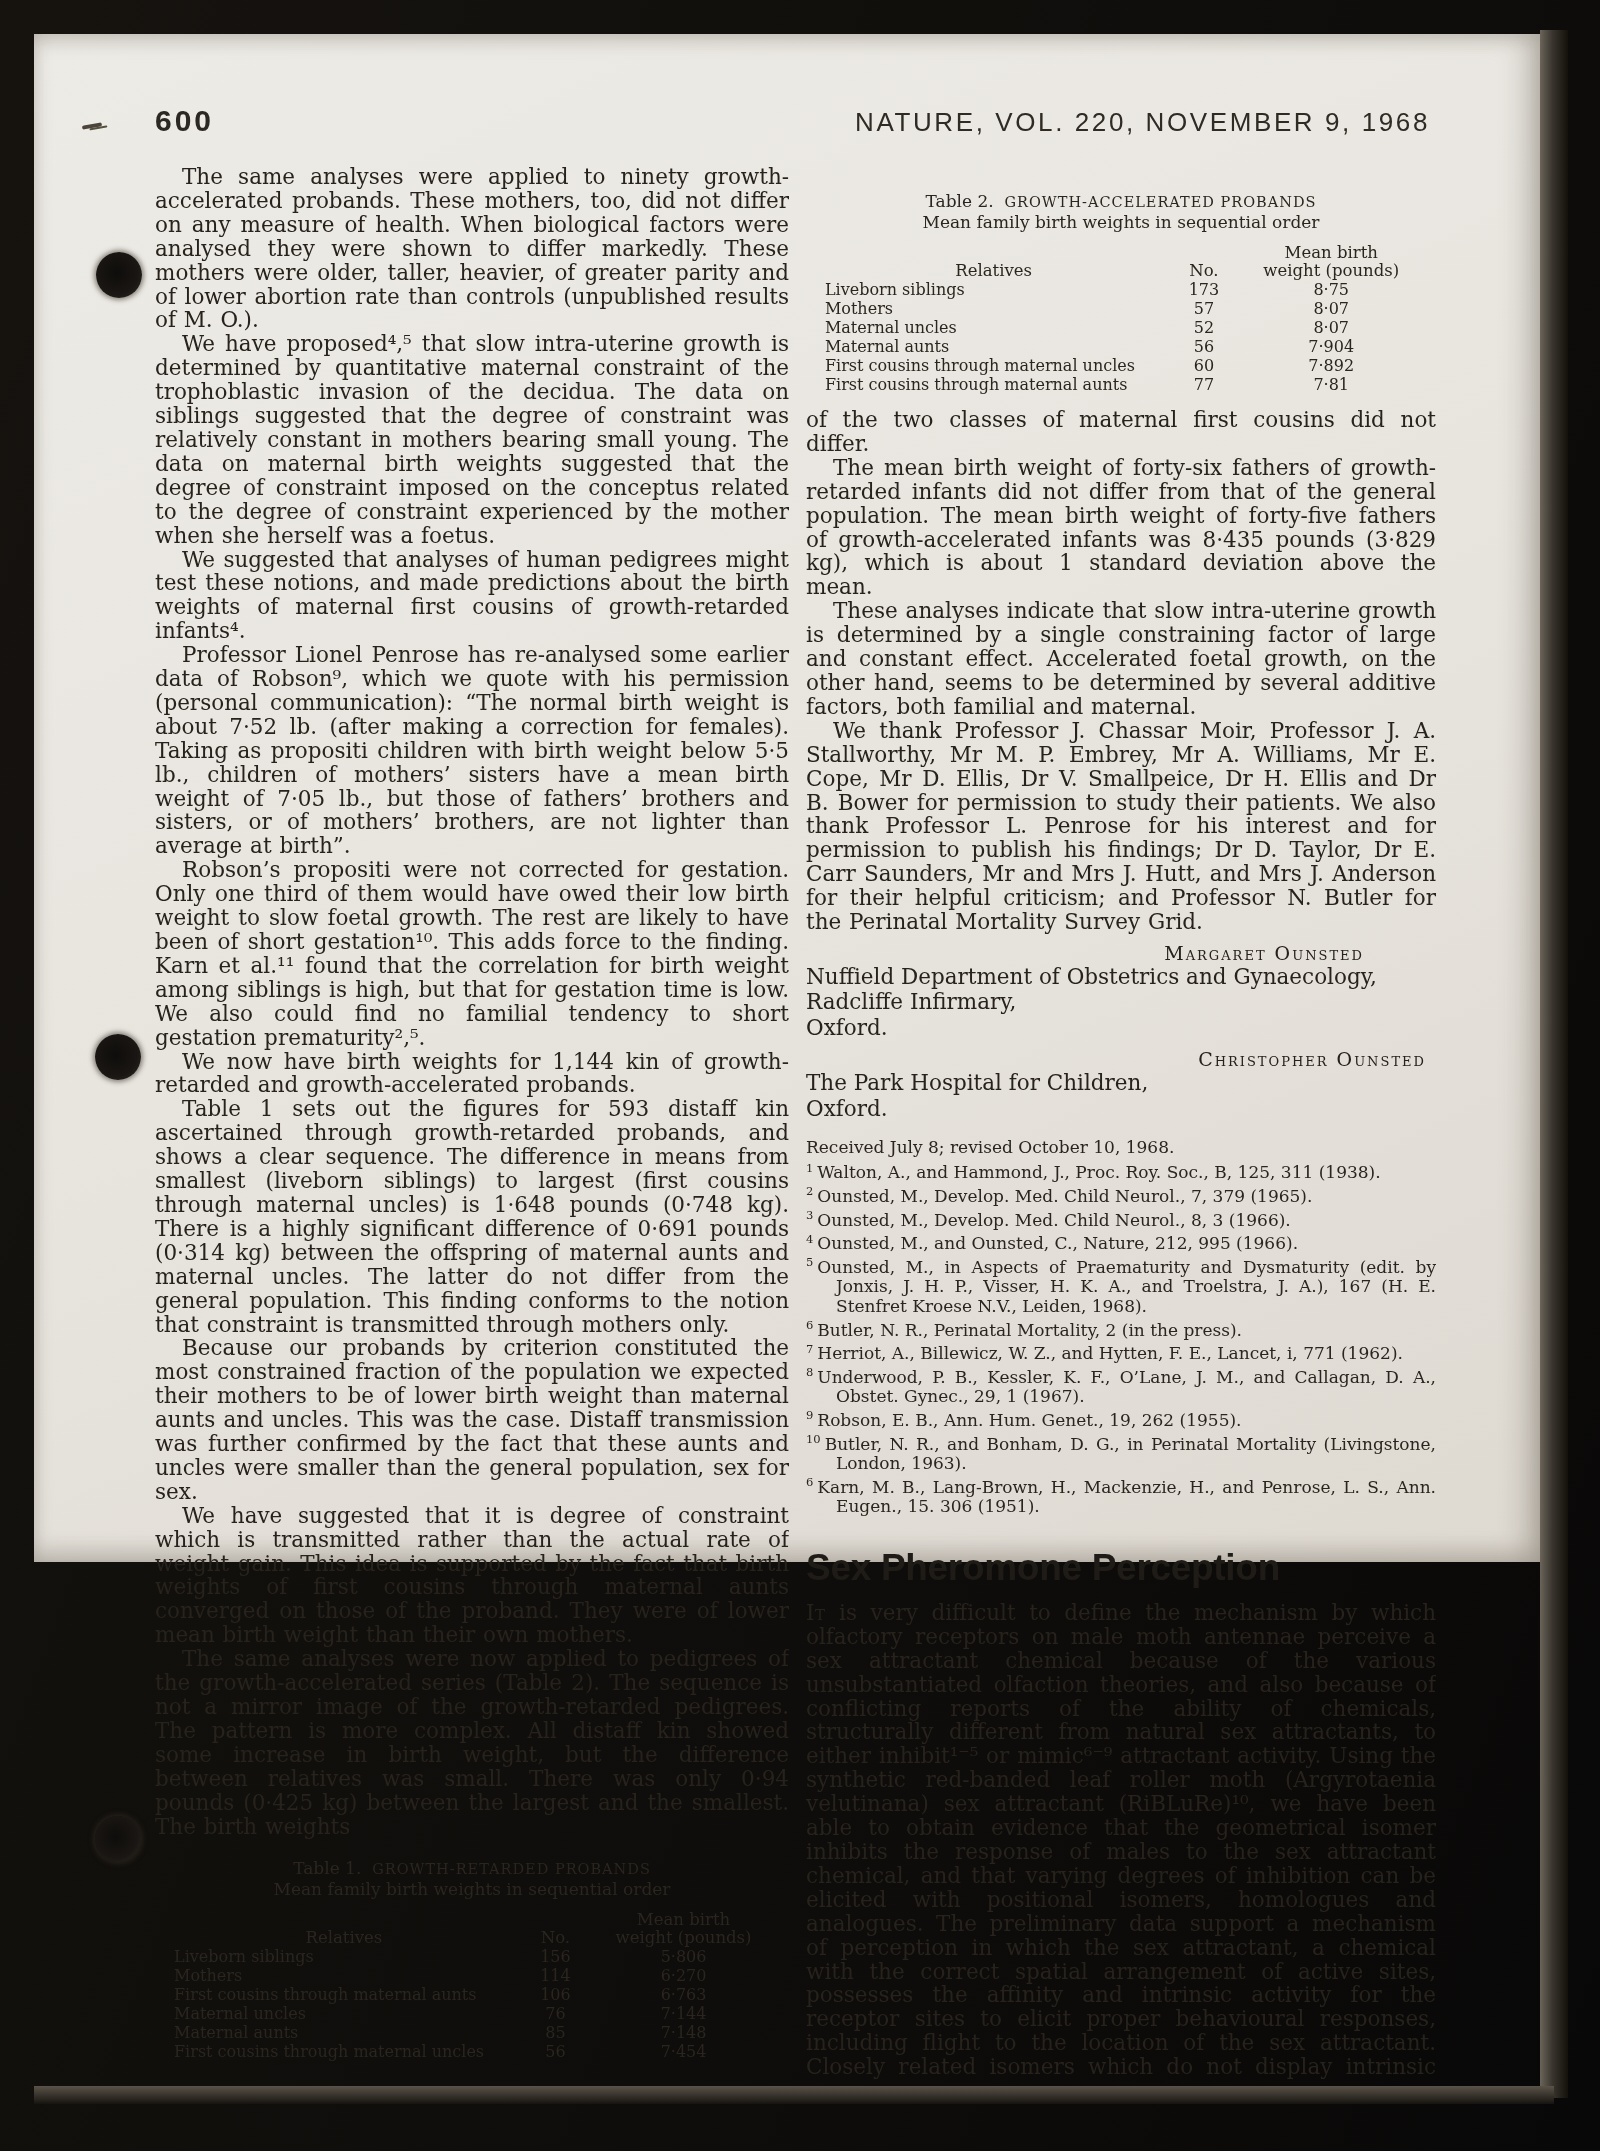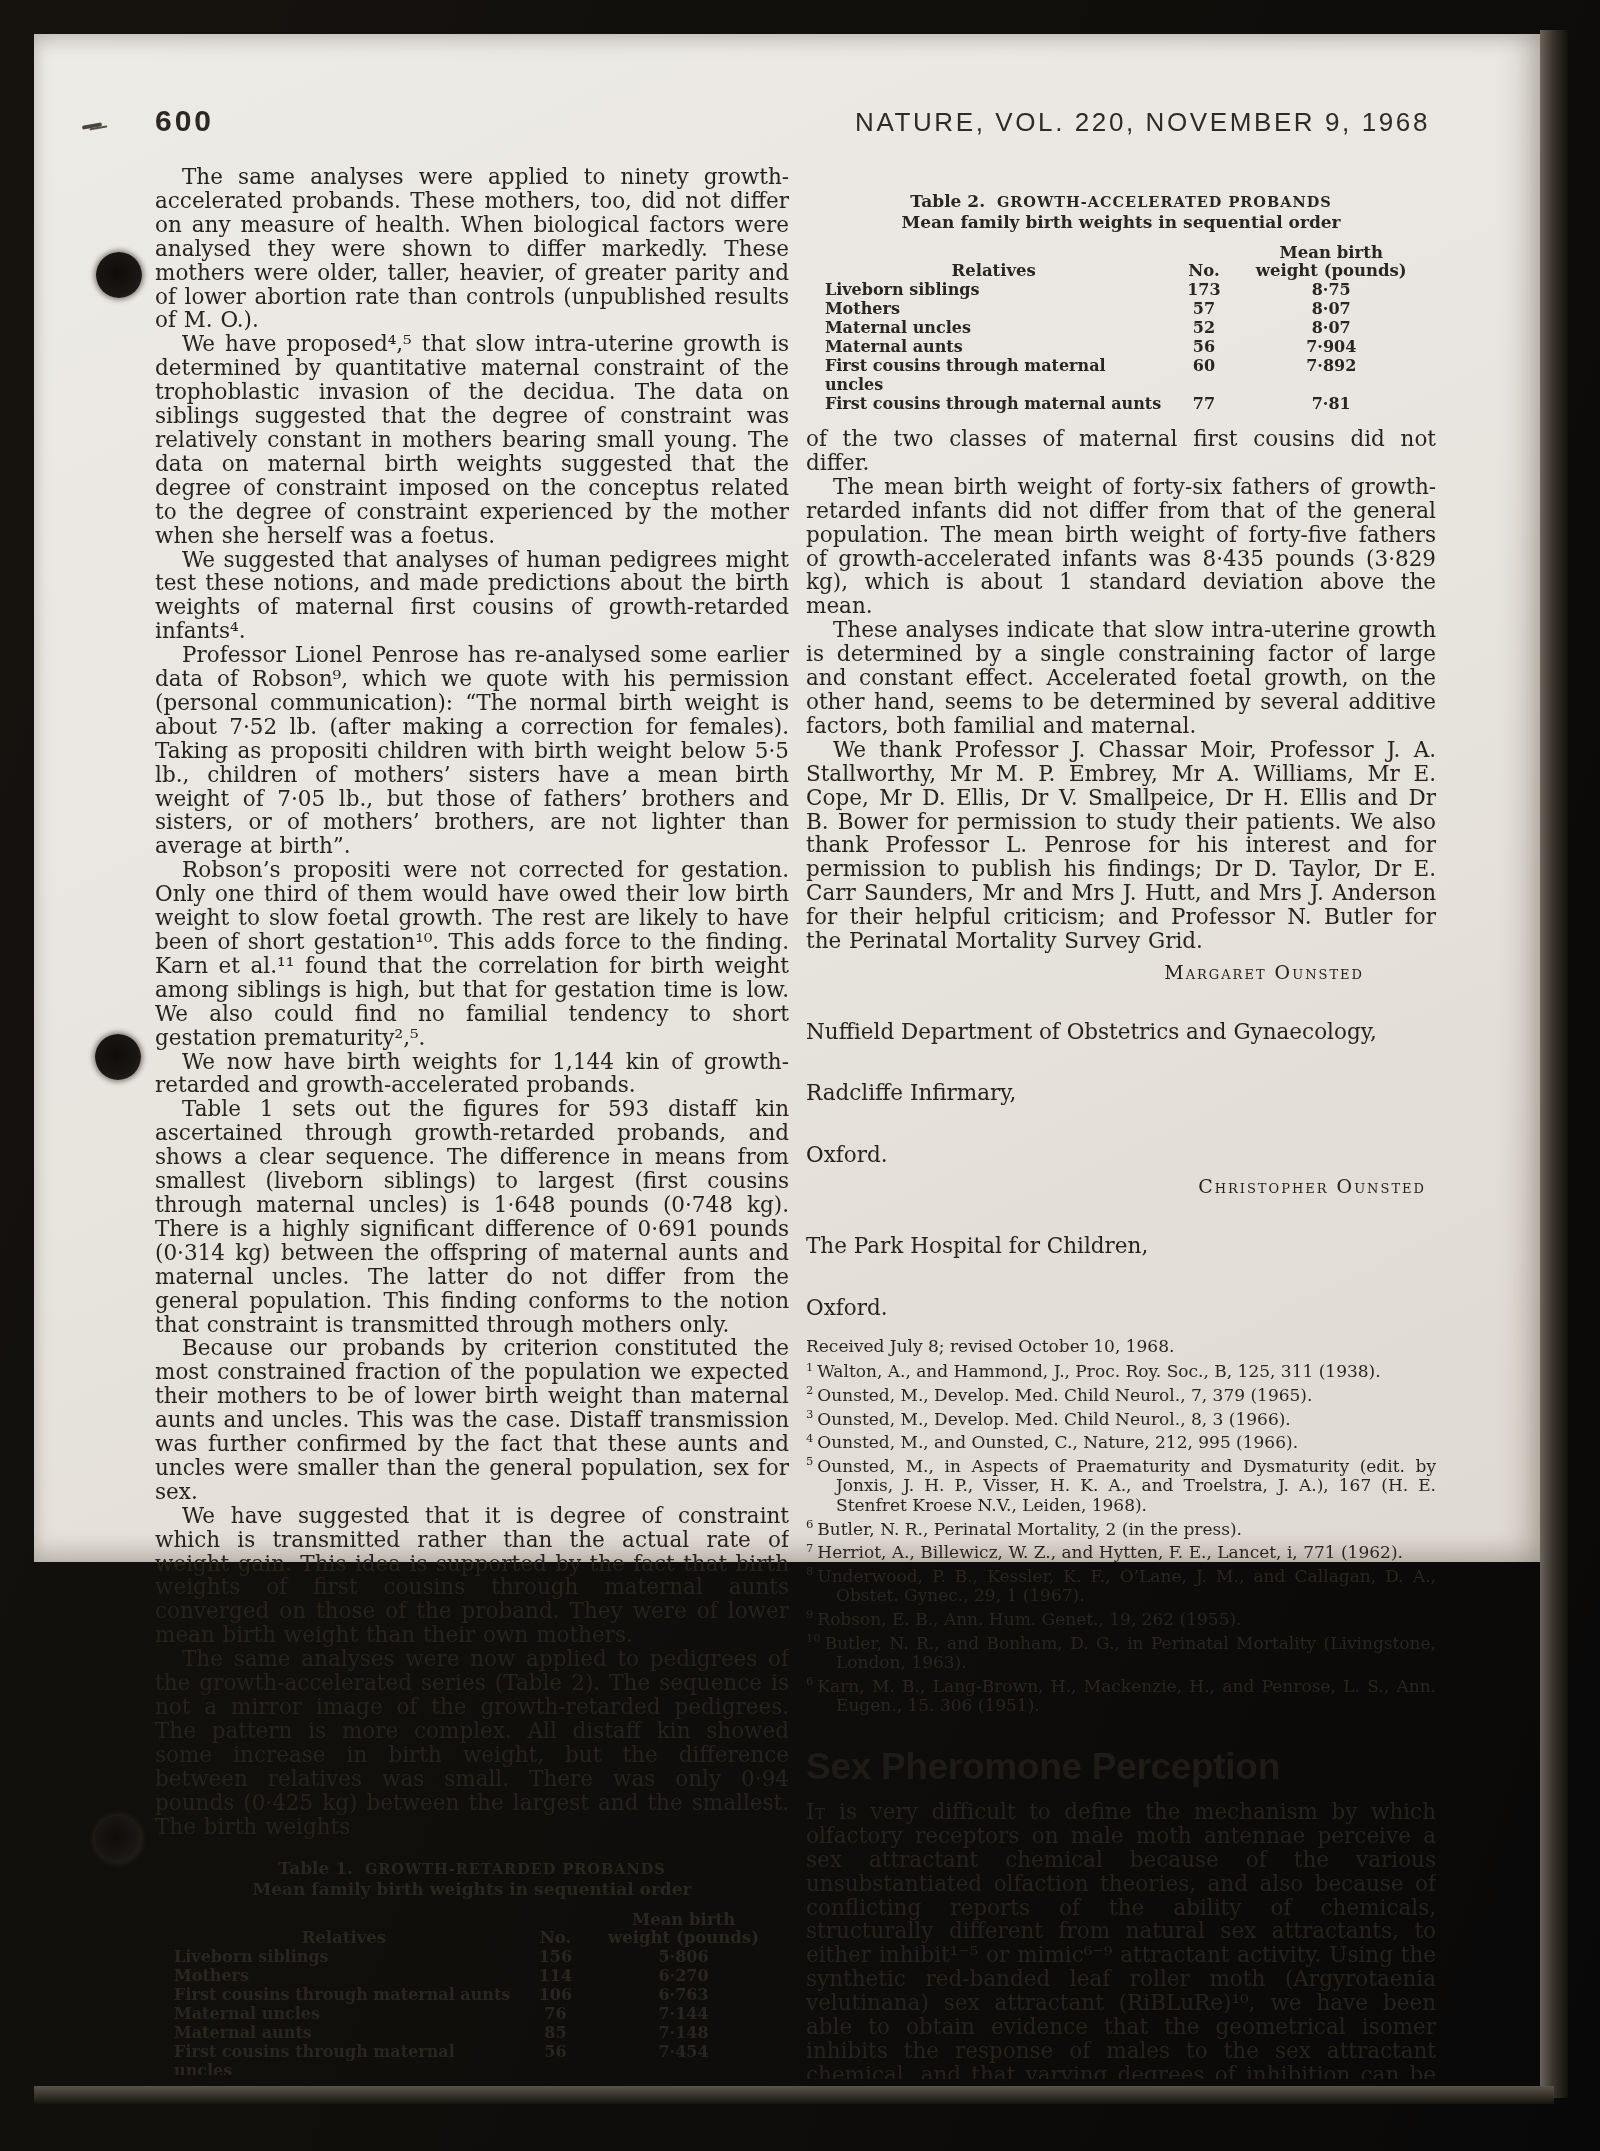--- a/index.html
+++ b/index.html
@@ -24,36 +24,36 @@
   .pencil-mark{position:absolute;width:20px;height:4px;border-radius:3px;background:#4a443a;transform:rotate(-10deg);box-shadow:6px 3px 0 -1px #55503f;}
   .pagehead{position:absolute;left:121px;right:110px;top:70px;display:flex;justify-content:space-between;align-items:baseline;}
   .page-number{font-family:"Liberation Sans",sans-serif;font-size:30px;font-weight:700;letter-spacing:3px;color:#2b2722;}
   .journal-header{font-family:"Liberation Sans",sans-serif;font-size:26px;font-weight:400;letter-spacing:2.6px;color:#2e2a24;}
   .col{position:absolute;overflow:hidden;}
   .col-left{left:121px;top:131px;width:634px;height:1910px;}
   .col-right{left:772px;top:121px;width:630px;height:1924px;}
   p.body{font-size:21.5px;line-height:23.9px;text-align:justify;margin:0;color:#27231c;word-spacing:1px;}
   p.indent{text-indent:27px;}
   
-  .tbl{margin:20px auto 14px auto;width:94%;color:#2a261f;font-weight:bold;}
+  .tbl{margin:20px auto 14px auto;width:94%;color:#2a261f;}
   .tbl-cap1{text-align:center;font-size:17px;line-height:20px;}
   .tbl-cap1 .cap-title{font-size:14.5px;letter-spacing:1px;}
   .tbl-cap2{text-align:center;font-size:17px;line-height:20px;}
   .tbl-head{display:flex;margin-top:12px;font-size:16.5px;line-height:18px;}
   .tbl-row{display:flex;font-size:16px;line-height:19px;}
   .c-rel{flex:0 0 57%;}
   .c-no{flex:0 0 14%;text-align:center;}
   .c-wt{flex:1 1 auto;text-align:center;}
   .tbl-head .c-rel{text-align:center;align-self:flex-end;}
   .tbl-head .c-no{align-self:flex-end;}
   
   .sig-name{font-variant:small-caps;letter-spacing:2px;font-size:19px;text-align:right;margin-top:8px;color:#26221b;}
   .sig-name.first{padding-right:72px;}
   .sig-name.second{padding-right:10px;}
-  .affil{font-size:21.5px;line-height:25.5px;color:#27231c;margin-top:36px;}
+  .affil{font-size:21.5px;line-height:25.5px;color:#27231c;}
   .received{font-size:17px;line-height:20px;margin-top:16px;margin-bottom:6px;color:#2a261f;}
   .refs{margin-top:2px;}
   .ref{font-size:17px;line-height:19.6px;text-align:justify;padding-left:30px;text-indent:-30px;margin-top:4px;color:#2a261f;}
   .ref-num{font-size:11.5px;vertical-align:super;line-height:0;margin-right:4px;}
   h2.section-heading{font-family:"Liberation Sans",sans-serif;font-weight:700;font-size:37px;letter-spacing:-0.3px;margin:30px 0 12px 0;color:#1f1c17;}
   .lead{font-variant:small-caps;letter-spacing:0.5px;}
 </style>
 </head>
 <body>
 

